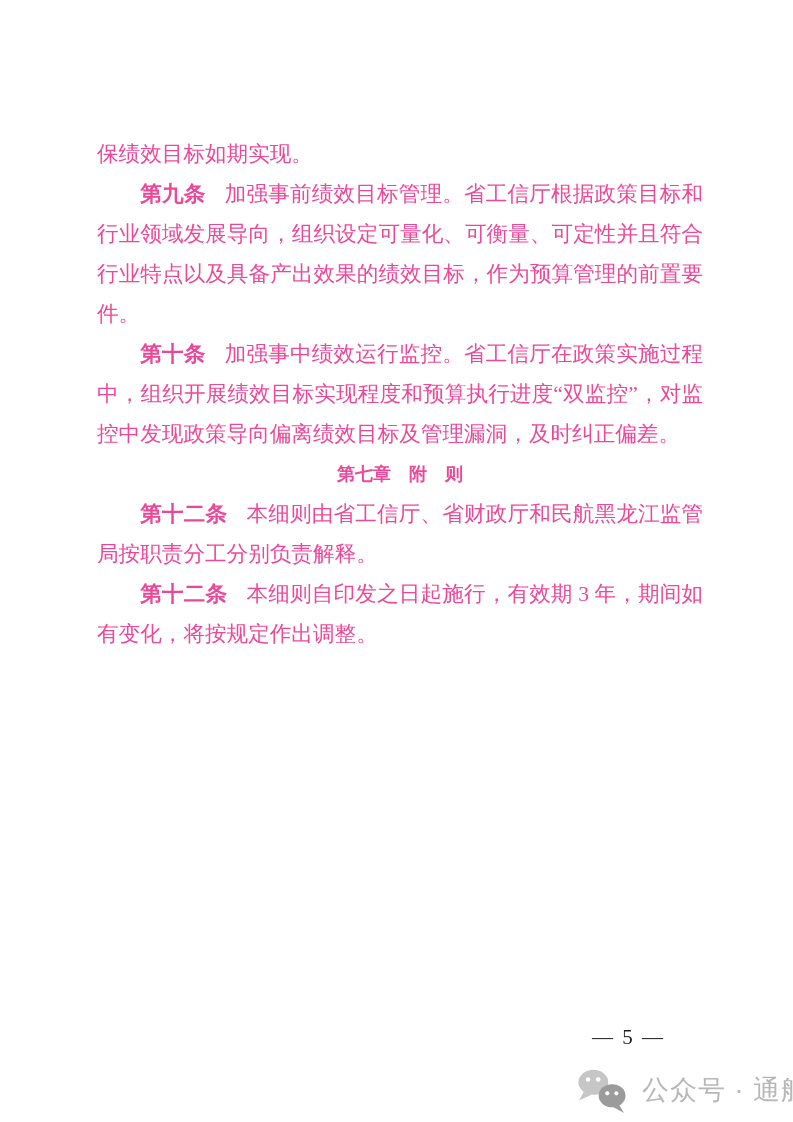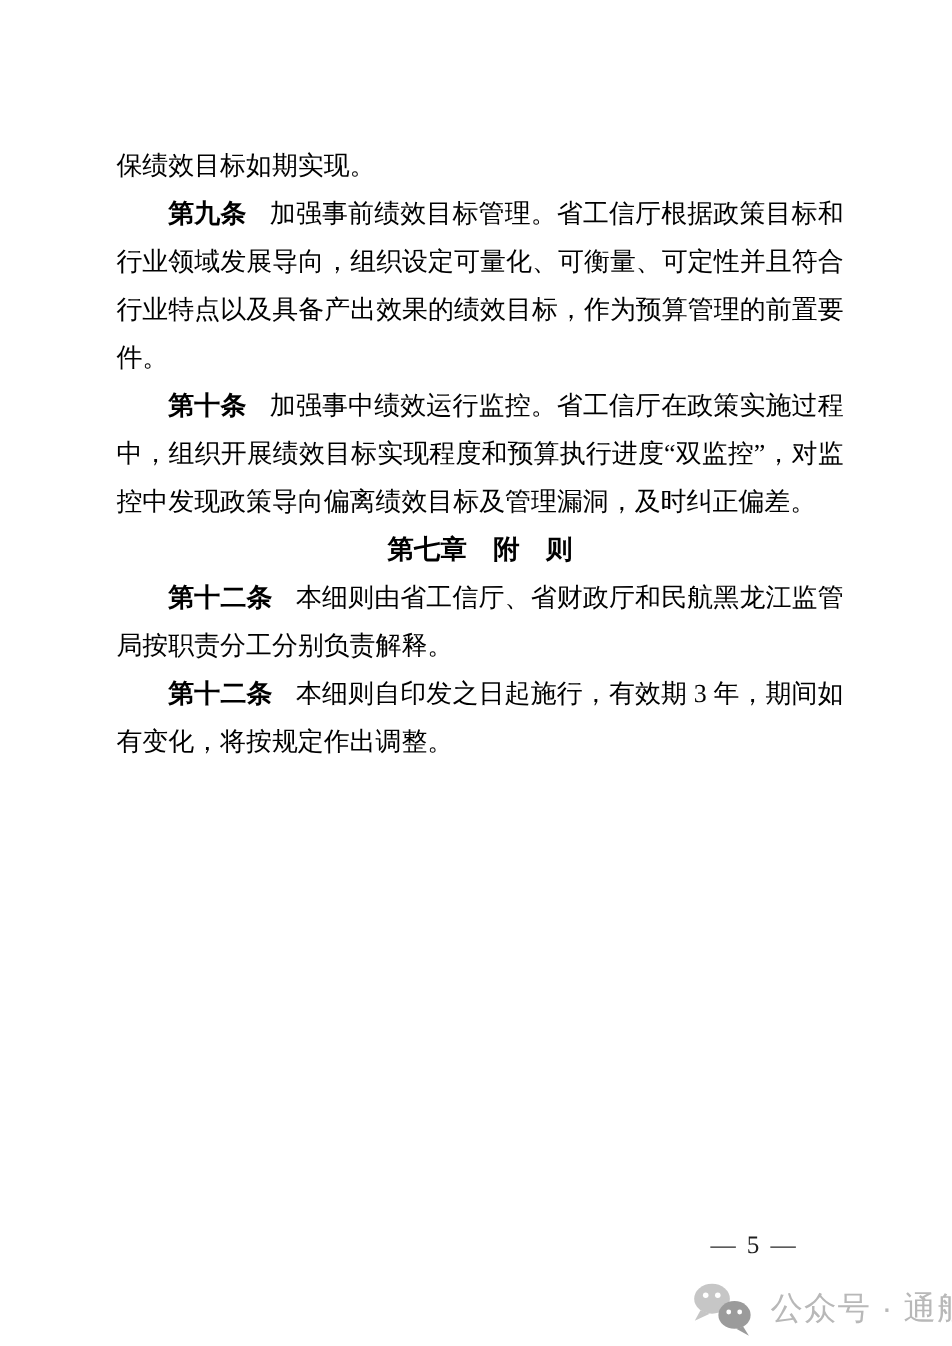--- a/index.html
+++ b/index.html
@@ -10,26 +10,26 @@
   .page {
     position: relative;
     width: 793px;
     height: 1122px;
     background: #ffffff;
     overflow: hidden;
   }
   .doc {
     position: absolute;
     left: 97px;
-    top: 118px;
+    top: 134px;
     width: 606px;
     font-family: "Liberation Serif", "DejaVu Serif", serif;
     font-size: 21.6px;
     line-height: 40px;
-    color: #000000;
+    color: #ec4899;
     text-align: justify;
   }
   .para {
     margin: 0;
     text-indent: 2em;
   }
   .para.noindent {
     text-indent: 0;
   }
   .lead {
@@ -37,21 +37,21 @@
     font-weight: 700;
     margin-right: 0.9em;
     margin-top: 28px;
   }
   .chapter {
     margin: 0;
     text-indent: 0;
     text-align: center;
     font-family: Liberation Serif, serif;
     font-weight: 700;
-    font-size: 22px;
+    font-size: 18px;
   }
   .page-number {
     position: absolute;
     top: 1025px;
     right: 128px;
     font-family: "Liberation Serif", "DejaVu Serif", serif;
     font-size: 21px;
     color: #1f1f1f;
     letter-spacing: 2px;
   }

